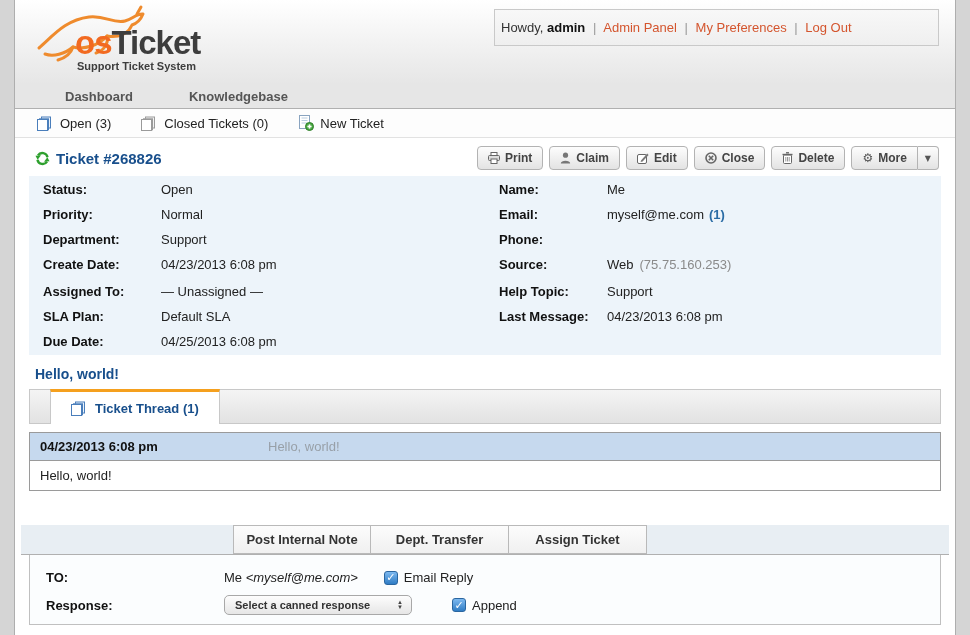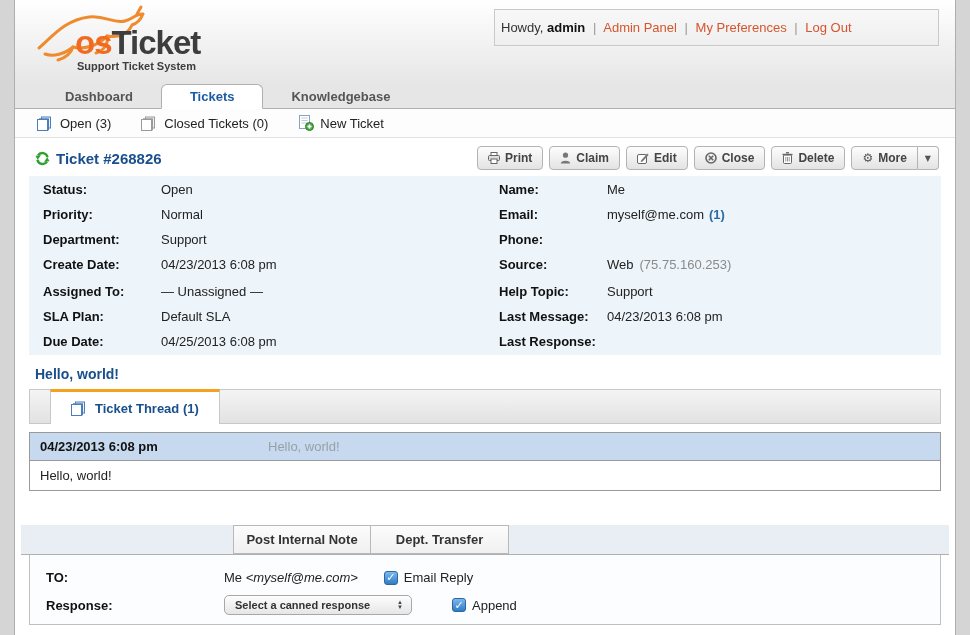--- a/index.html
+++ b/index.html
@@ -115,21 +115,20 @@
       <a>Admin Panel</a>
       <span class="sep">|</span>
       <a>My Preferences</a>
       <span class="sep">|</span>
       <a>Log Out</a>
     </div>
   </div>
 
   <div class="maintabs">
     <div class="mtab">Dashboard</div>
-    <div class="mtab active">Tickets</div>
     <div class="mtab">Knowledgebase</div>
   </div>
 
   <div class="subnav">
     <div class="subnav-item">
       <svg width="17" height="15" viewBox="0 0 17 15">
         <rect x="4.5" y="1" width="9" height="11" fill="#eaf3fc" stroke="#4a7ebb"></rect>
         <rect x="2.5" y="2.8" width="9" height="11" fill="#eaf3fc" stroke="#4a7ebb"></rect>
         <rect x="0.5" y="3.5" width="10" height="11" fill="#fff" stroke="#4a7ebb"></rect>
       </svg>
@@ -280,24 +279,20 @@
       </div>
       <div class="half rt">
         <div class="inforow">
           <span class="lbl">Help Topic:</span>
           <span class="val">Support</span>
         </div>
         <div class="inforow">
           <span class="lbl">Last Message:</span>
           <span class="val">04/23/2013 6:08 pm</span>
         </div>
-        <div class="inforow">
-          <span class="lbl">Last Response:</span>
-          <span class="val"></span>
-        </div>
       </div>
     </div>
 
     <div class="subject">Hello, world!</div>
 
     <div class="threadtabs">
       <div class="threadtab">
         <svg width="17" height="15" viewBox="0 0 17 15">
           <rect x="4.5" y="1" width="9" height="11" fill="#eaf3fc" stroke="#4a7ebb"></rect>
           <rect x="2.5" y="2.8" width="9" height="11" fill="#eaf3fc" stroke="#4a7ebb"></rect>
@@ -311,20 +306,21 @@
       <div class="msg-head">
         <span class="msg-date">04/23/2013 6:08 pm</span>
         <span class="msg-title">Hello, world!</span>
       </div>
       <div class="msg-body">Hello, world!</div>
     </div>
 
     <div class="replytabs">
       <div class="rtab">Post Internal Note</div>
       <div class="rtab">Dept. Transfer</div>
+      <div class="rtab">Assign Ticket</div>
     </div>
 
     <div class="replybox">
       <div class="frow">
         <span class="flbl">TO:</span>
         <span class="to-val">
           <span>Me</span>
           <em>&lt;myself@me.com&gt;</em>
         </span>
         <span class="checkwrap">

